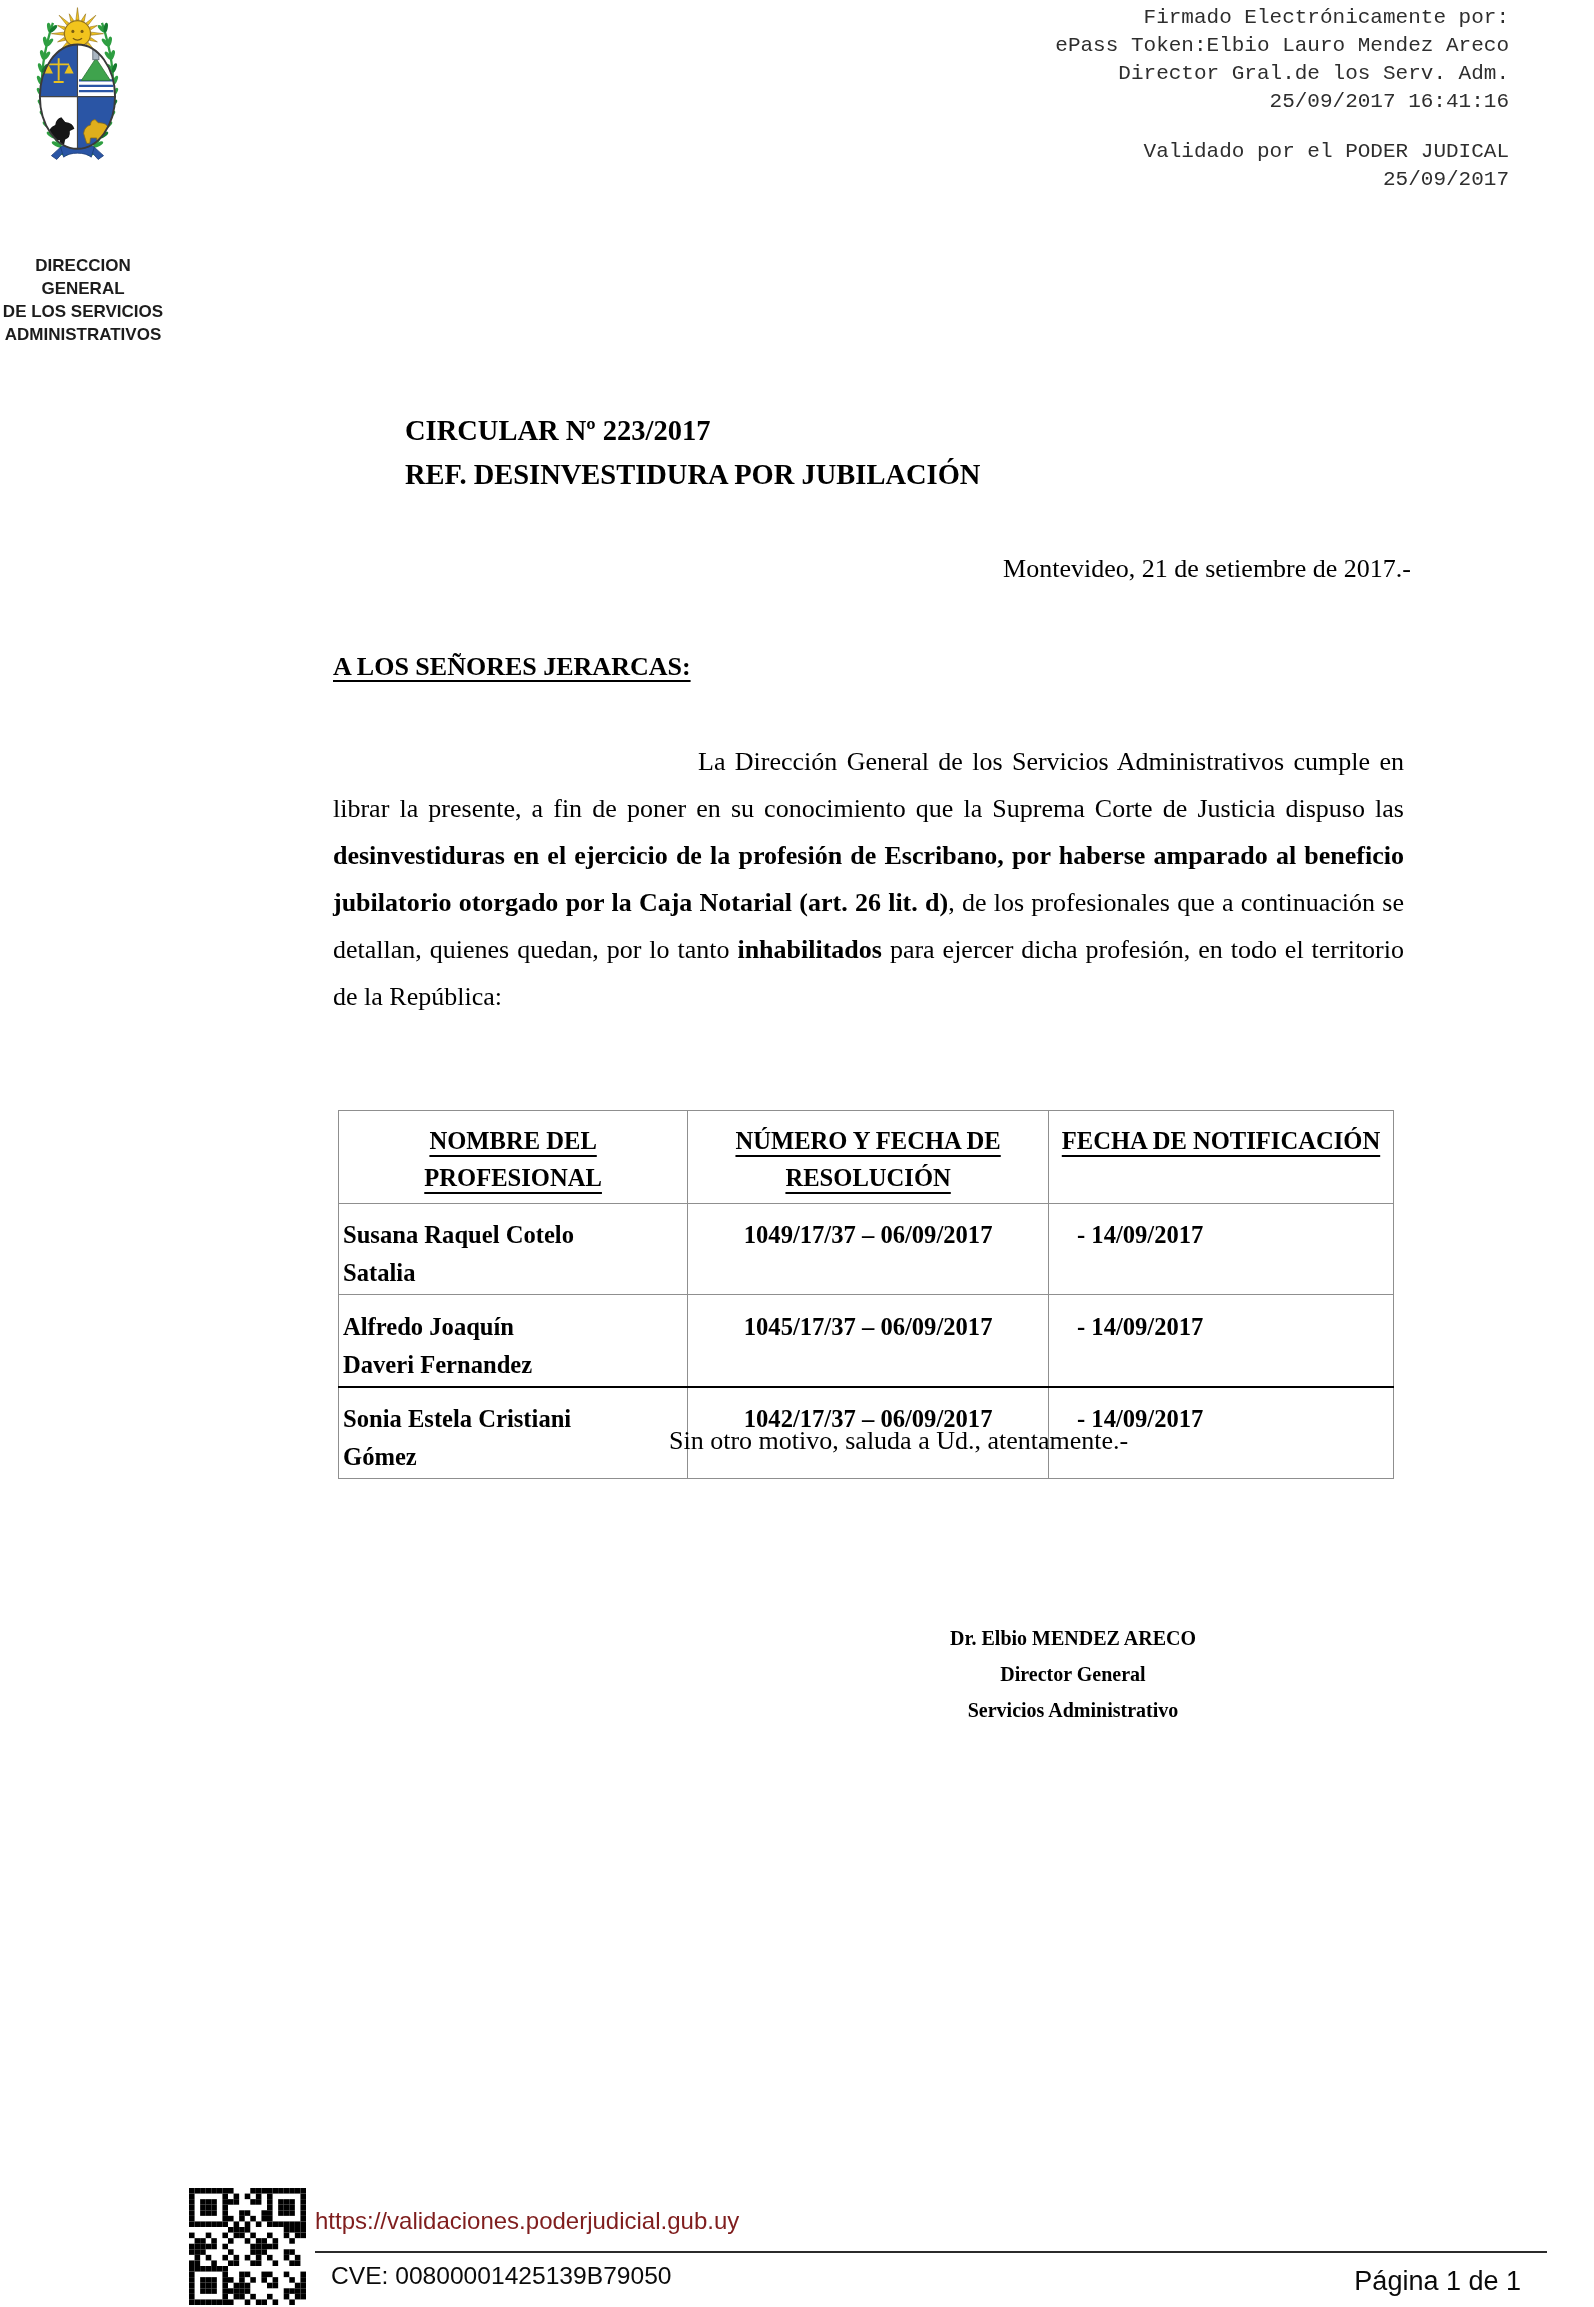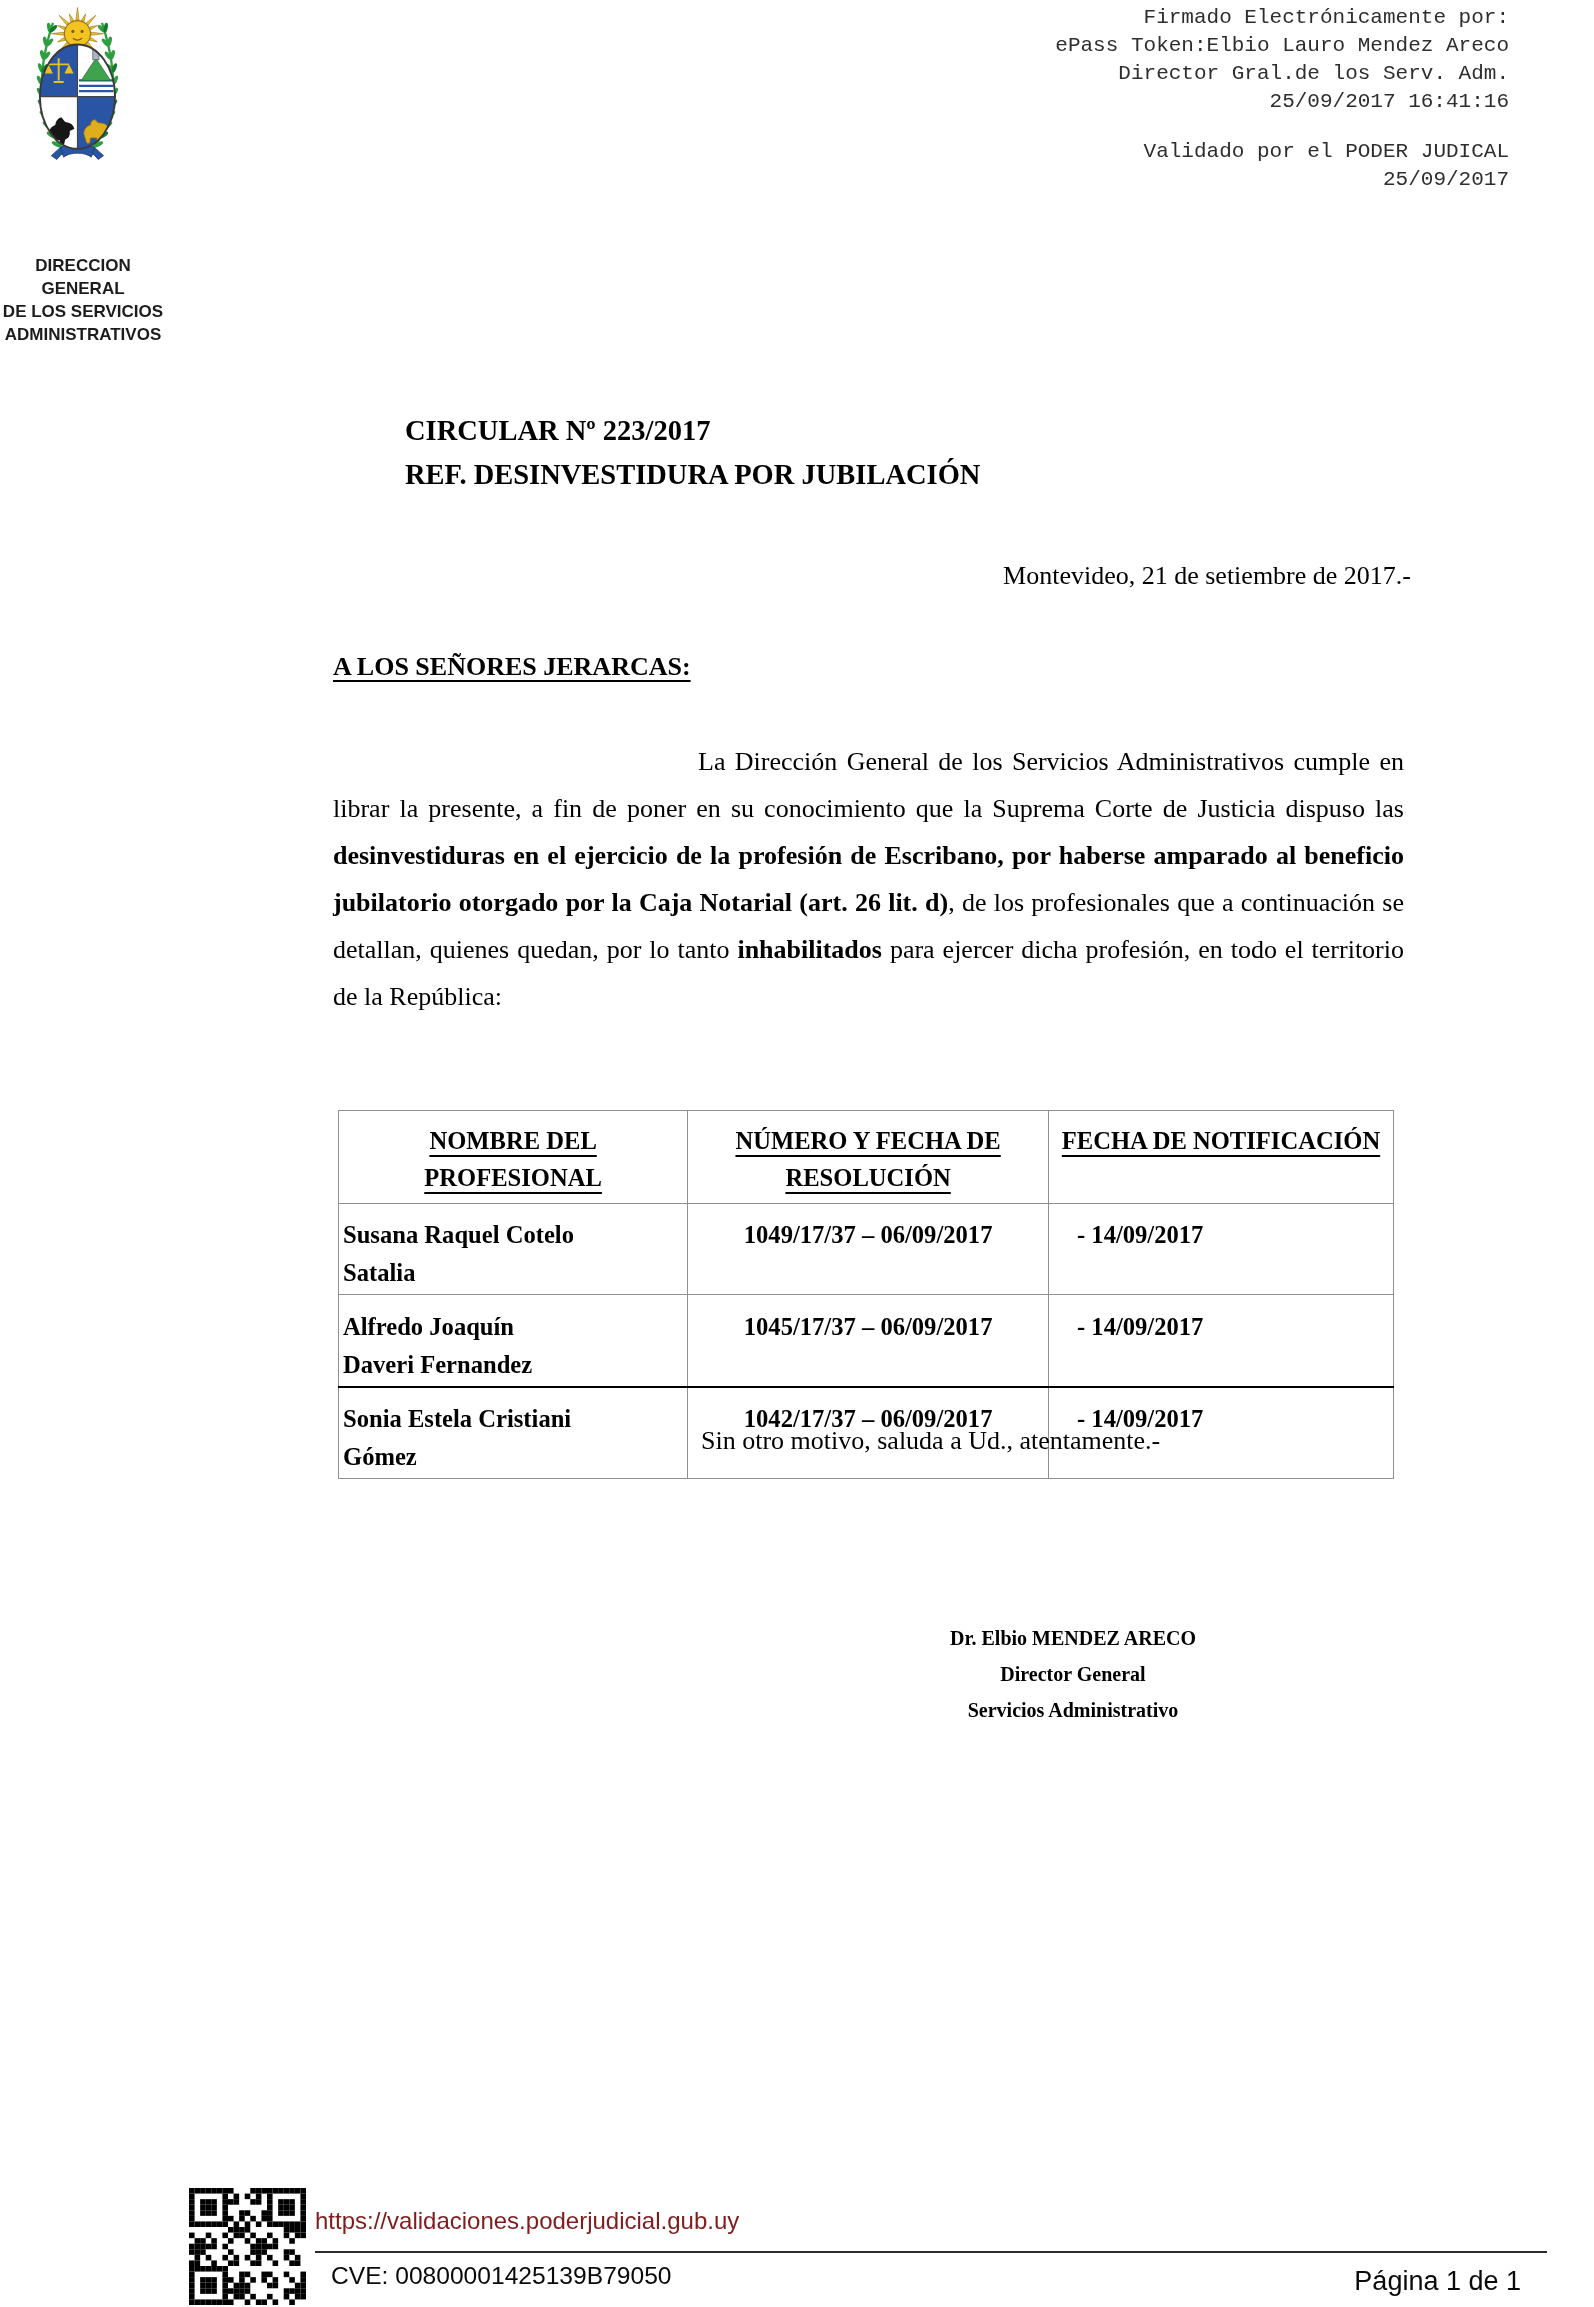--- a/index.html
+++ b/index.html
@@ -18,41 +18,41 @@
   .stamp{right:86px;text-align:right;
          font-family:"Liberation Mono","DejaVu Sans Mono",monospace;
          font-size:21px;line-height:28px;color:#2e2e2e;}
   .stamp1{top:3.8px;}
   .stamp2{top:138px;}
 
   
   .title1{left:405px;top:415px;font-size:28.5px;font-weight:700;}
   .title2{left:405px;top:459px;font-size:28.5px;font-weight:700;}
 
-  .dateline{left:333px;top:554px;width:1078px;text-align:right;font-size:26px;margin-top:7px;}
+  .dateline{left:333px;top:554px;width:1078px;text-align:right;font-size:26px;}
   .salutation{left:333px;top:652px;font-size:26px;font-weight:700;
               text-decoration:underline;text-decoration-thickness:2.3px;text-underline-offset:4.6px;}
 
   .bodyPar{left:333px;top:738px;width:1071px;margin:0;font-size:26px;line-height:47px;
            text-align:justify;text-indent:365px;}
 
   
   table.prof{left:338px;top:1110px;width:1056px;position:absolute;border-collapse:collapse;
              table-layout:fixed;font-size:24.6px;font-weight:700;}
   table.prof th,table.prof td{border:0.8px solid #8f8f8f;vertical-align:top;}
   table.prof th{height:80px;padding-top:11px;text-align:center;line-height:37px;font-weight:700;}
   .hu{text-decoration:underline;text-decoration-thickness:1.5px;text-underline-offset:6.2px;}
   table.prof td{height:77px;padding-top:12.3px;line-height:38px;}
   td.c-name{padding-left:4px;}
   td.c-res{text-align:center;}
   td.c-not{padding-left:28px;}
   col.w1{width:33.1%;} col.w2{width:34.2%;} col.w3{width:32.7%;}
   tr.heavy td{border-top:2.3px solid #000;}
 
-  .closing{left:701px;top:1426px;font-size:26px;}
+  .closing{left:669px;top:1426px;font-size:26px;}
 
   .sigblock{left:823px;top:1620px;width:500px;text-align:center;
             font-weight:700;font-size:20px;line-height:36px;}
 
   
   .qr{left:189px;top:2188px;}
   .url{left:315px;top:2207px;font-family:"Liberation Sans",sans-serif;font-size:24px;color:#7f1d1d;}
   .rule{left:315px;top:2251px;width:1232px;height:1.5px;background:#2b2b2b;}
   .cve{left:331px;top:2262px;font-family:"Liberation Sans",sans-serif;font-size:24.6px;color:#0a0a0a;}
   .pageno{right:74px;top:2266px;font-family:"Liberation Sans",sans-serif;font-size:27px;color:#0a0a0a;}

